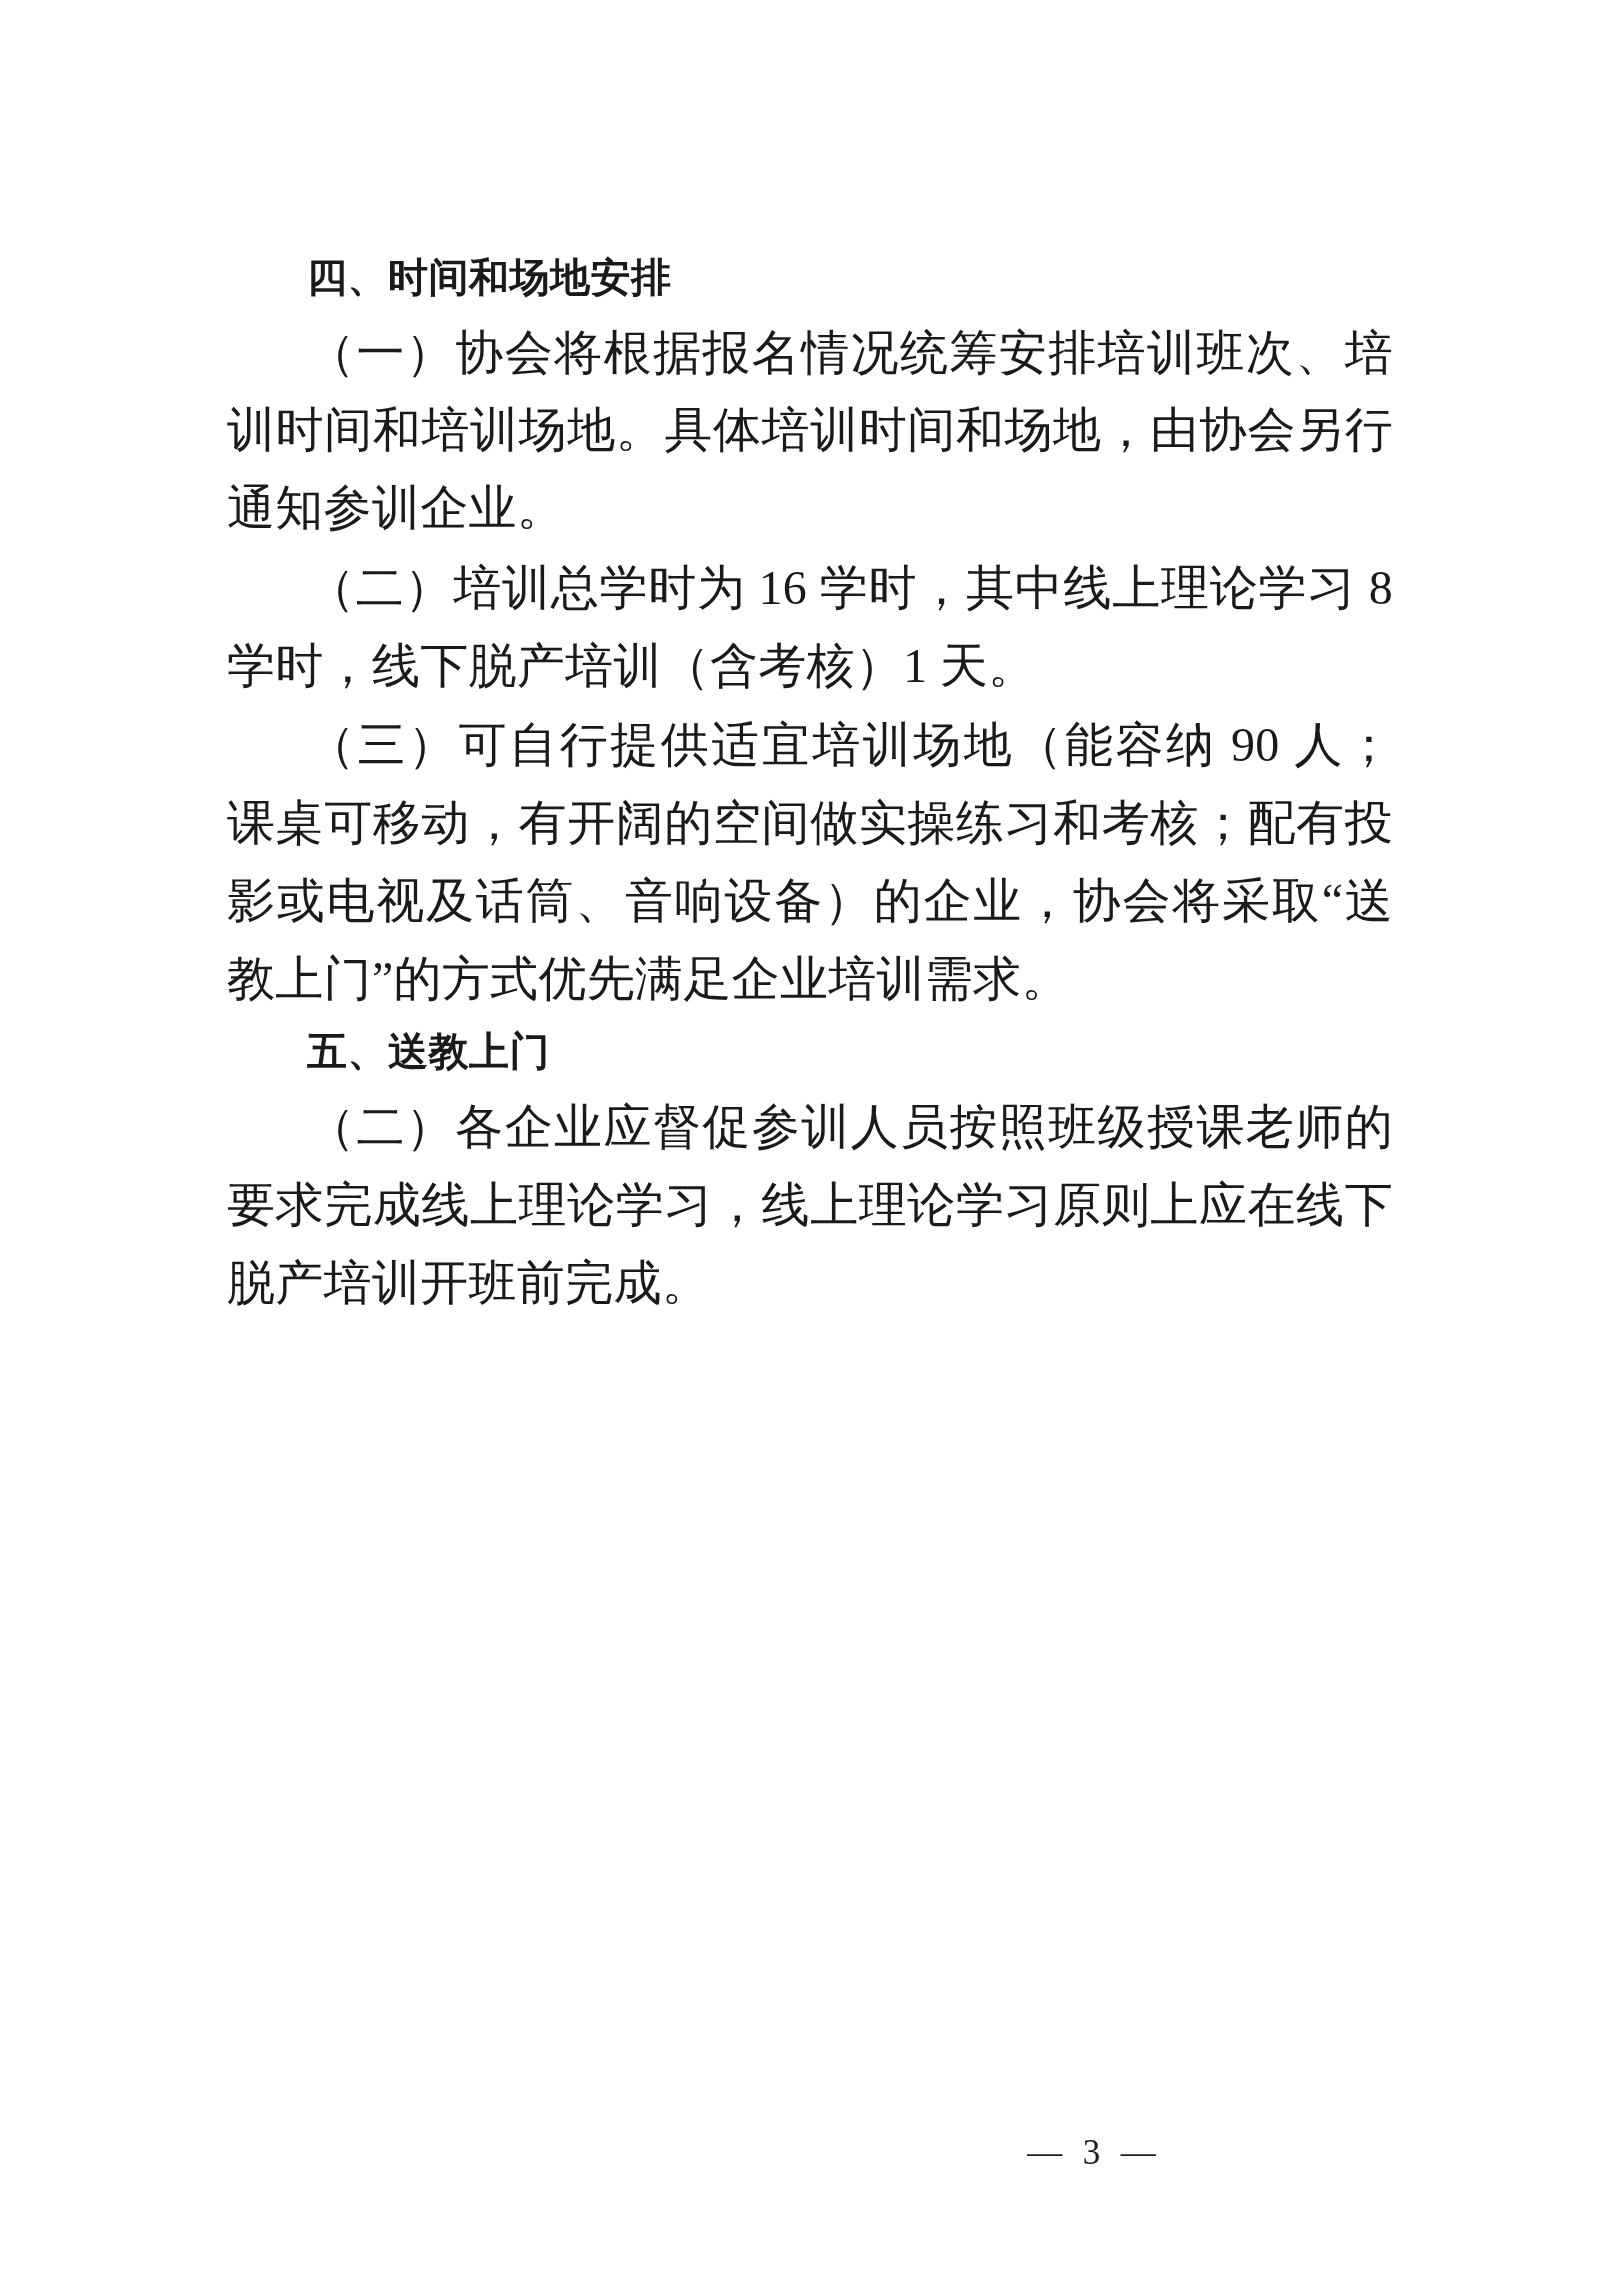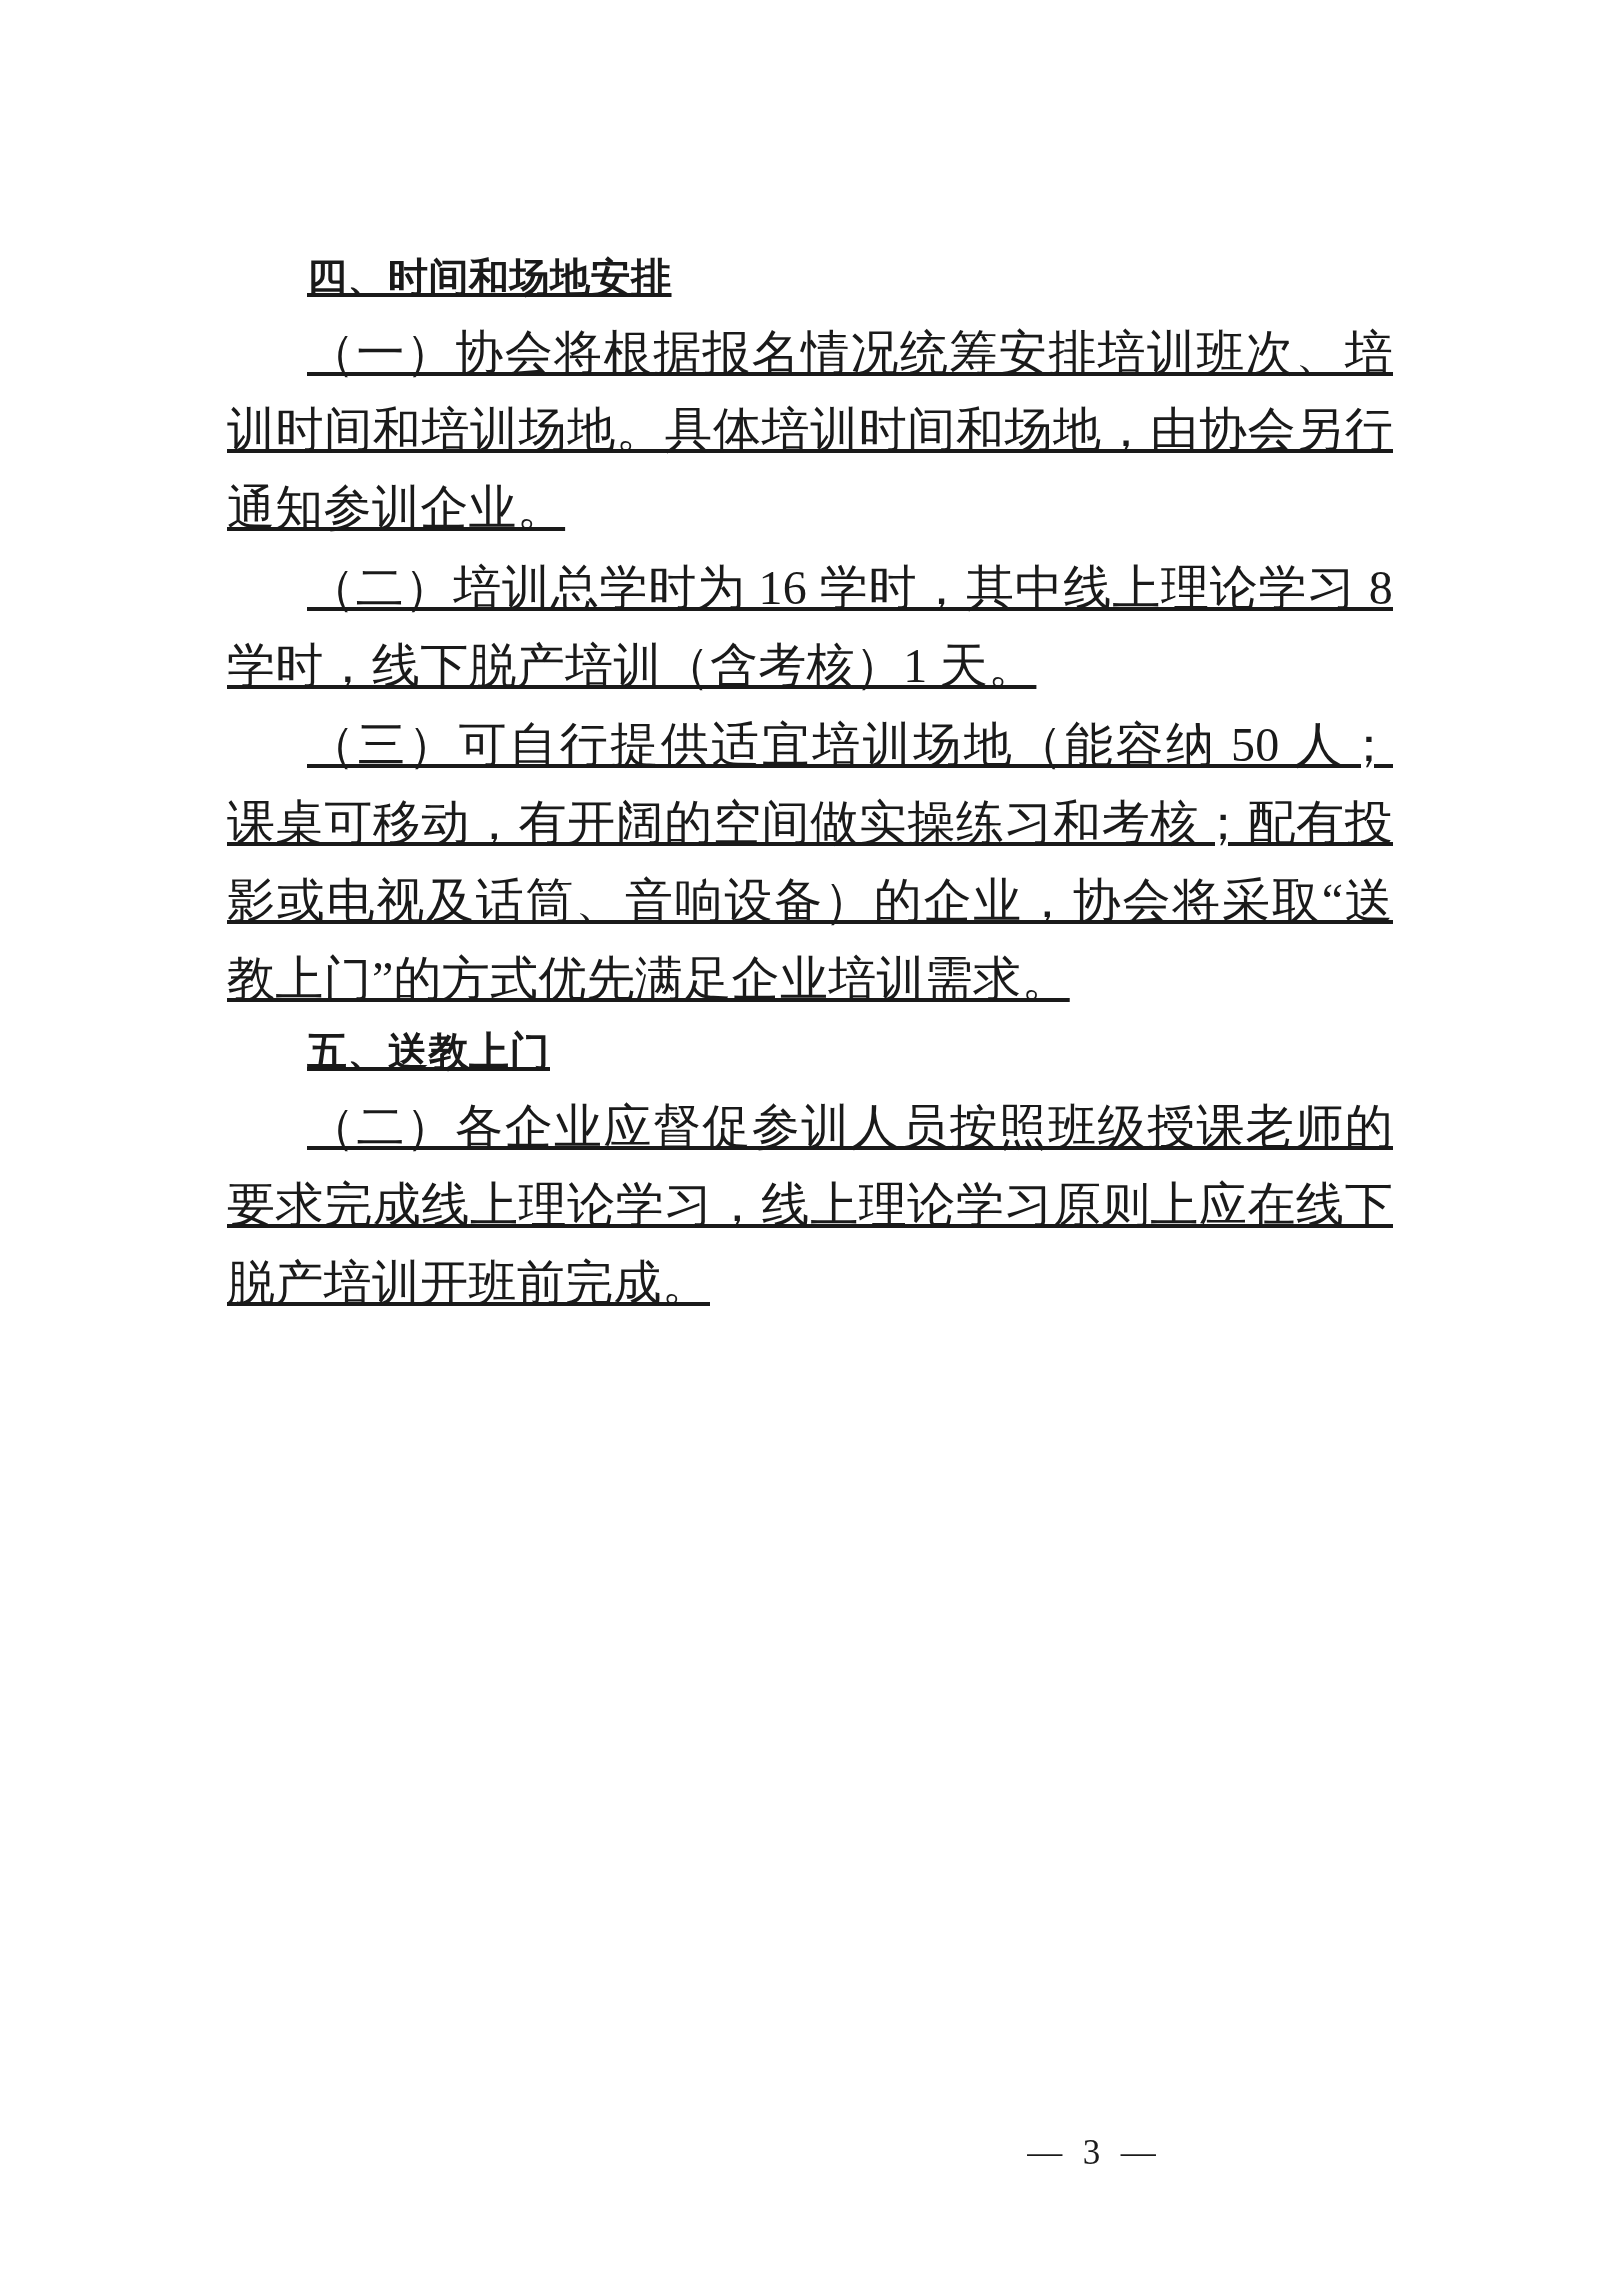--- a/index.html
+++ b/index.html
@@ -17,21 +17,20 @@
     overflow: hidden;
   }
   .page {
     position: absolute;
     top: 0;
     left: 0;
     width: 1311px;
     height: 2293px;
     box-sizing: border-box;
     padding: 245px 227px 16px 227px;
-    text-decoration: underline;
   }
   .doc-body {
     width: 1166px;
   }
   .heading {
     font-size: 40px;
     font-weight: bold;
     line-height: 1.62;
     letter-spacing: 0.5px;
     margin: 0 0 3.9px 0;
@@ -69,21 +68,21 @@
 
 <div class="page">
   <div class="doc-body">
 
     <h2 class="heading">四、时间和场地安排</h2>
 
     <p class="para">（一）协会将根据报名情况统筹安排培训班次、培训时间和培训场地。具体培训时间和场地，由协会另行通知参训企业。</p>
 
     <p class="para">（二）培训总学时为 16 学时，其中线上理论学习 8 学时，线下脱产培训（含考核）1 天。</p>
 
-    <p class="para">（三）可自行提供适宜培训场地（能容纳 50 人；课桌可移动，有开阔的空间做实操练习和考核；配有投影或电视及话筒、音响设备）的企业，协会将采取“送教上门”的方式优先满足企业培训需求。</p>
+    <p class="para">（三）可自行提供适宜培训场地（能容纳 90 人；课桌可移动，有开阔的空间做实操练习和考核；配有投影或电视及话筒、音响设备）的企业，协会将采取“送教上门”的方式优先满足企业培训需求。</p>
 
     <h2 class="heading">五、送教上门</h2>
 
 
 
 
     <p class="para">（二）各企业应督促参训人员按照班级授课老师的要求完成线上理论学习，线上理论学习原则上应在线下脱产培训开班前完成。</p>
 
   </div>
 </div>

